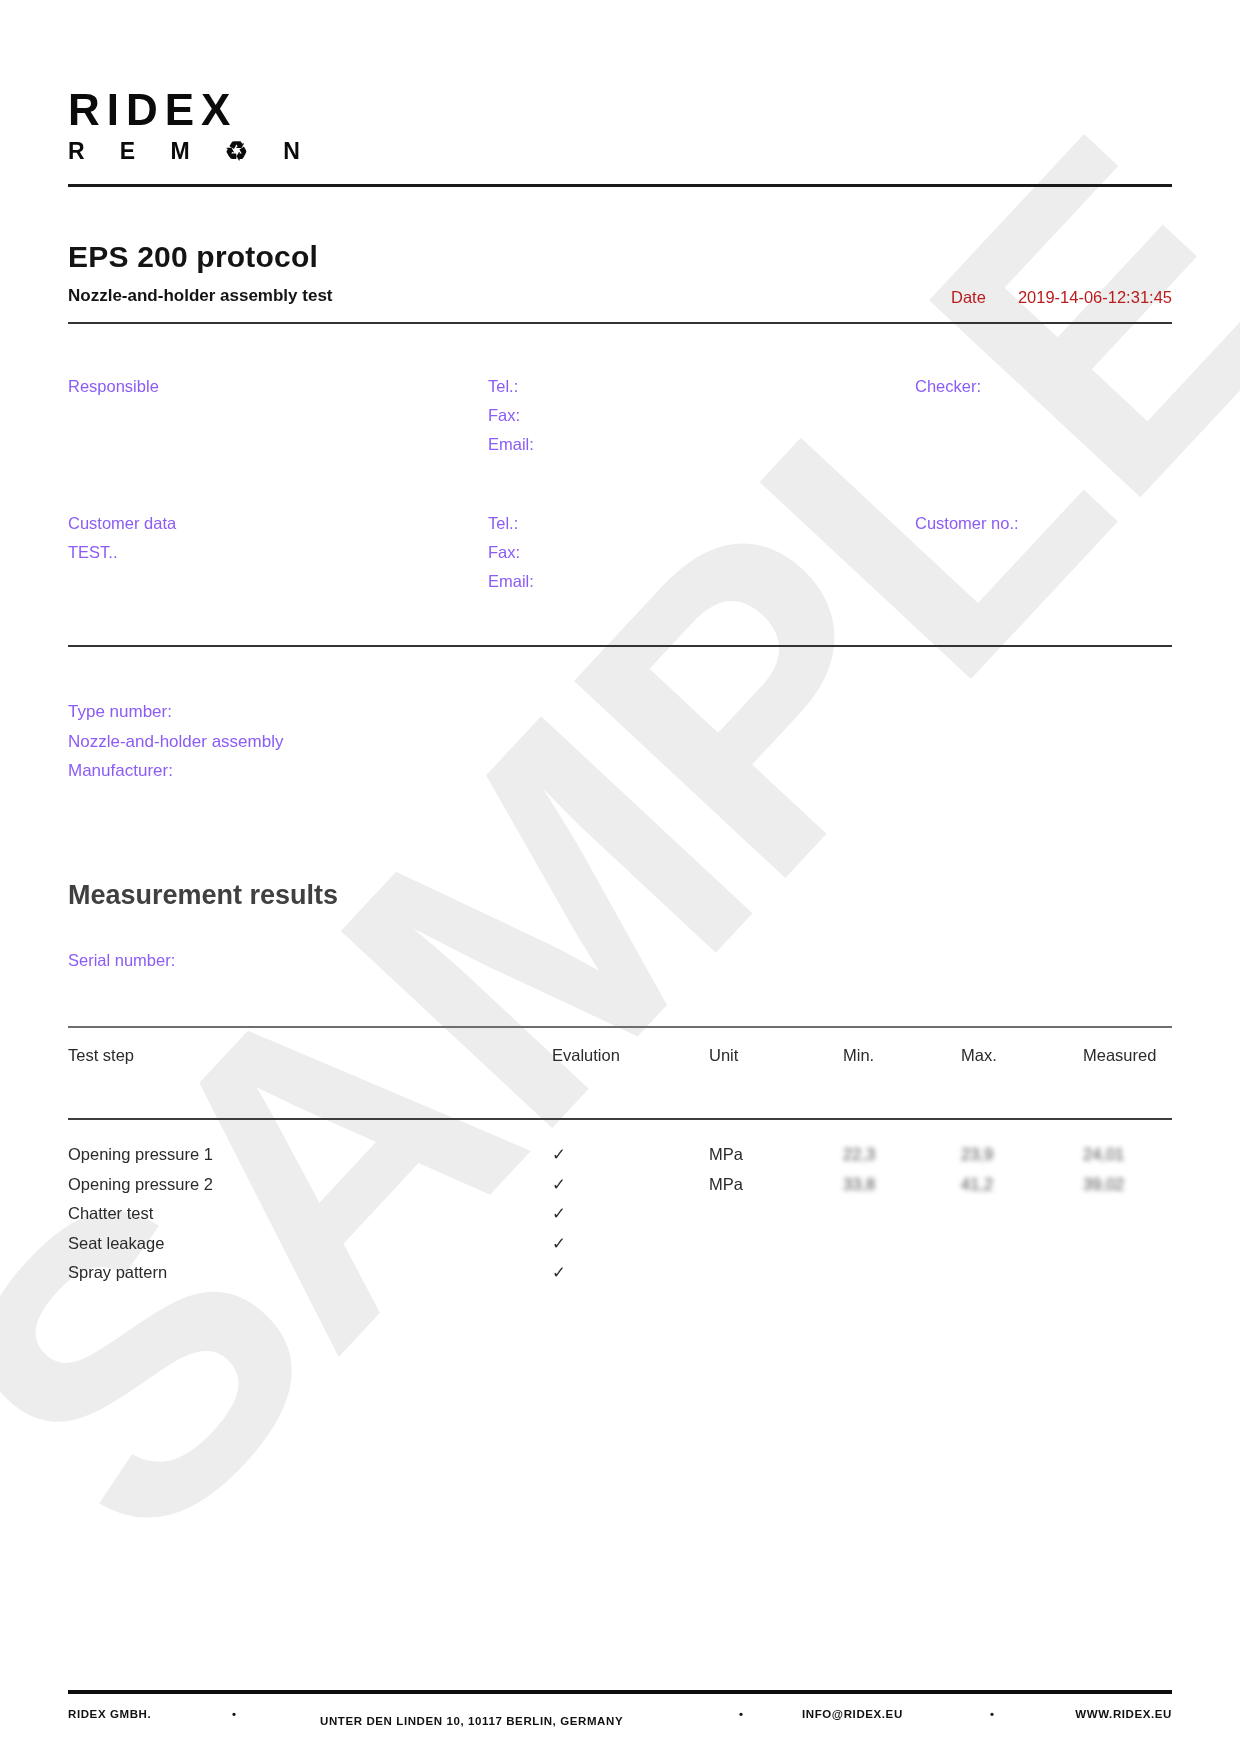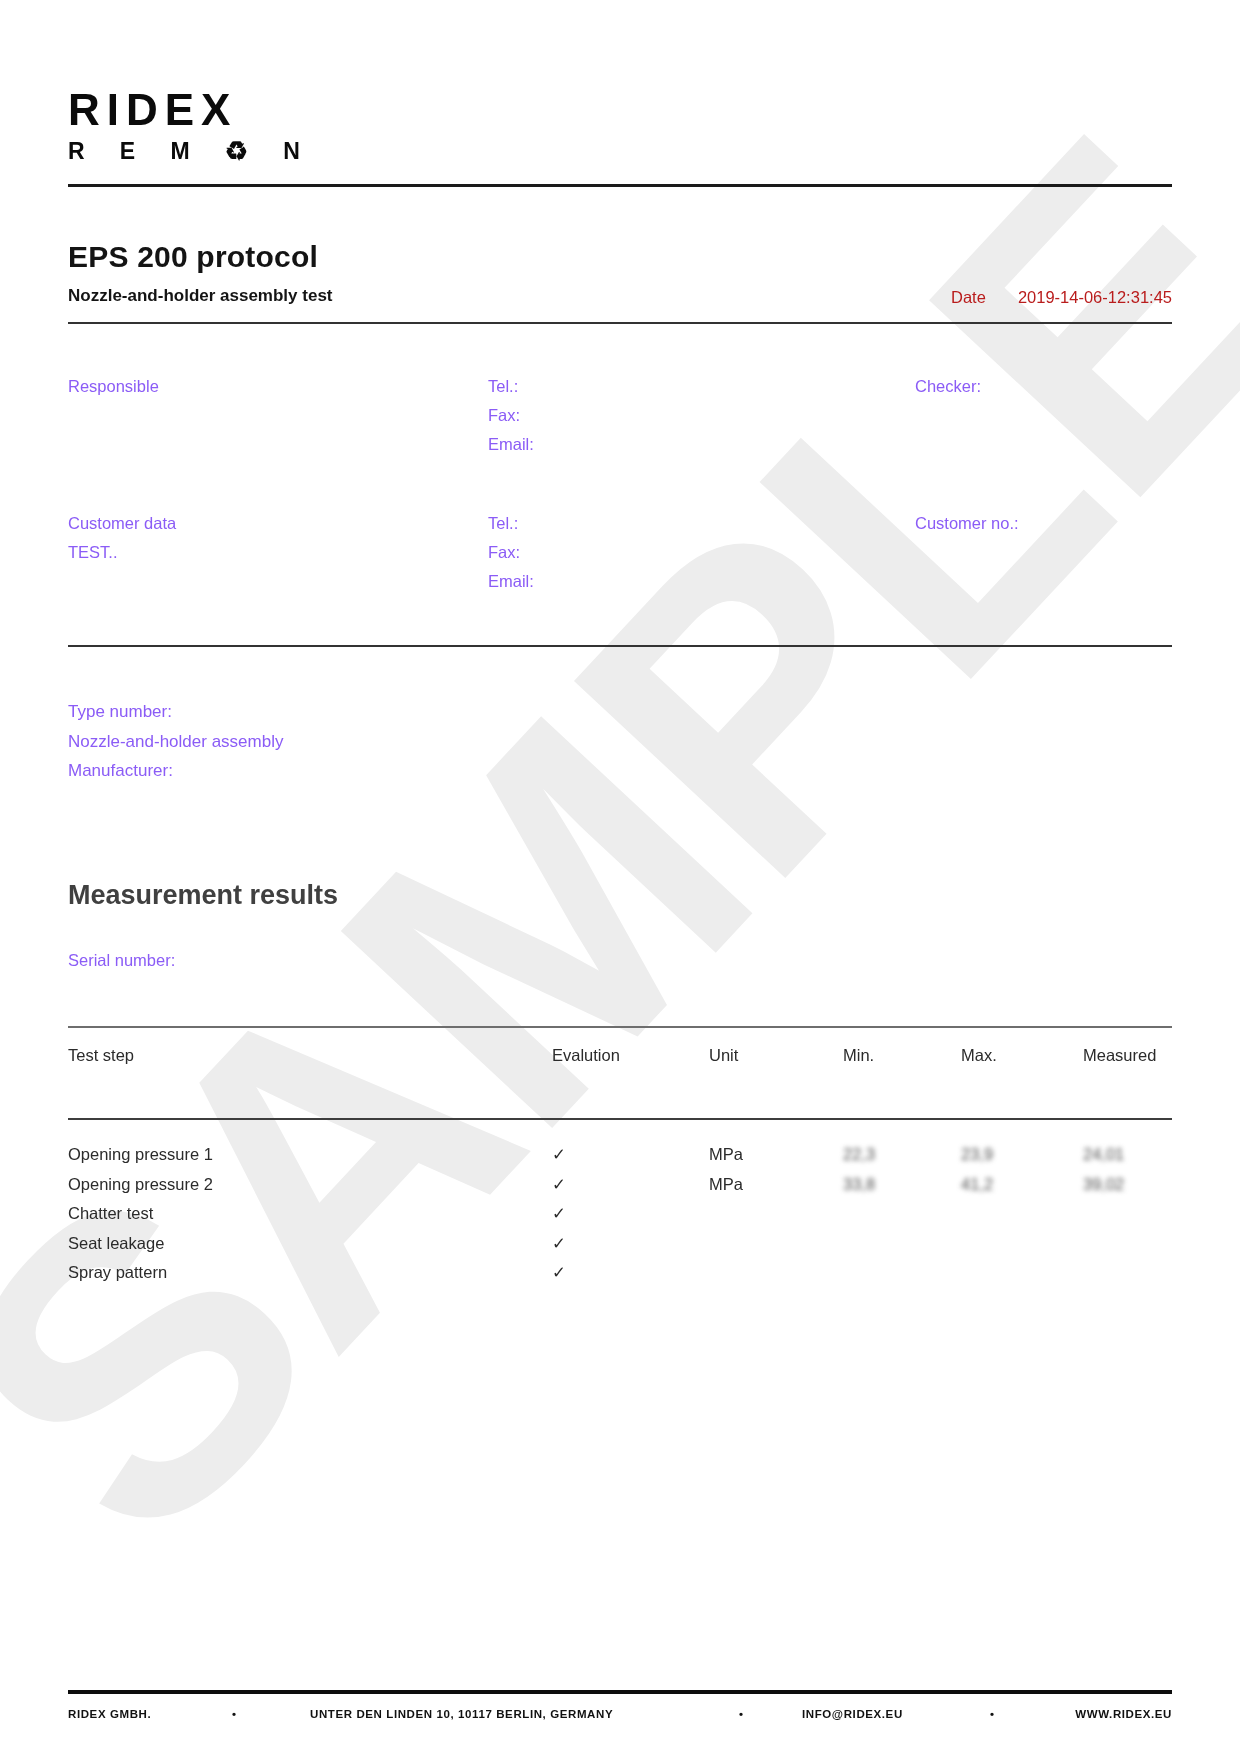--- a/index.html
+++ b/index.html
@@ -84,21 +84,21 @@
   .tbody { position:absolute; left:0; top:1140px; }
   .trow { line-height:29.5px; font-size:16.5px; color:#2b2b2b; }
   .tcell { display:block; }
   .blurred { filter:blur(2.6px); color:#4d4d4d; }
 
   .footer-text { position:absolute; left:0; top:1708px; width:1104px; height:20px;
     font-size:11.5px; font-weight:700; letter-spacing:0.6px; color:#111; }
   .footer-text span { position:absolute; top:0; white-space:nowrap; }
   .f-company { left:0;text-align:center; }
   .f-dot1 { left:164px; }
-  .f-address { left:242px; }
+  .f-address { left:252px;margin-top:7px; }
   .f-dot2 { left:671px; }
   .f-email { left:734px; }
   .f-dot3 { left:922px; }
   .f-site { right:0; }
 </style>
 </head>
 <body>
 
 <div class="page">
 

